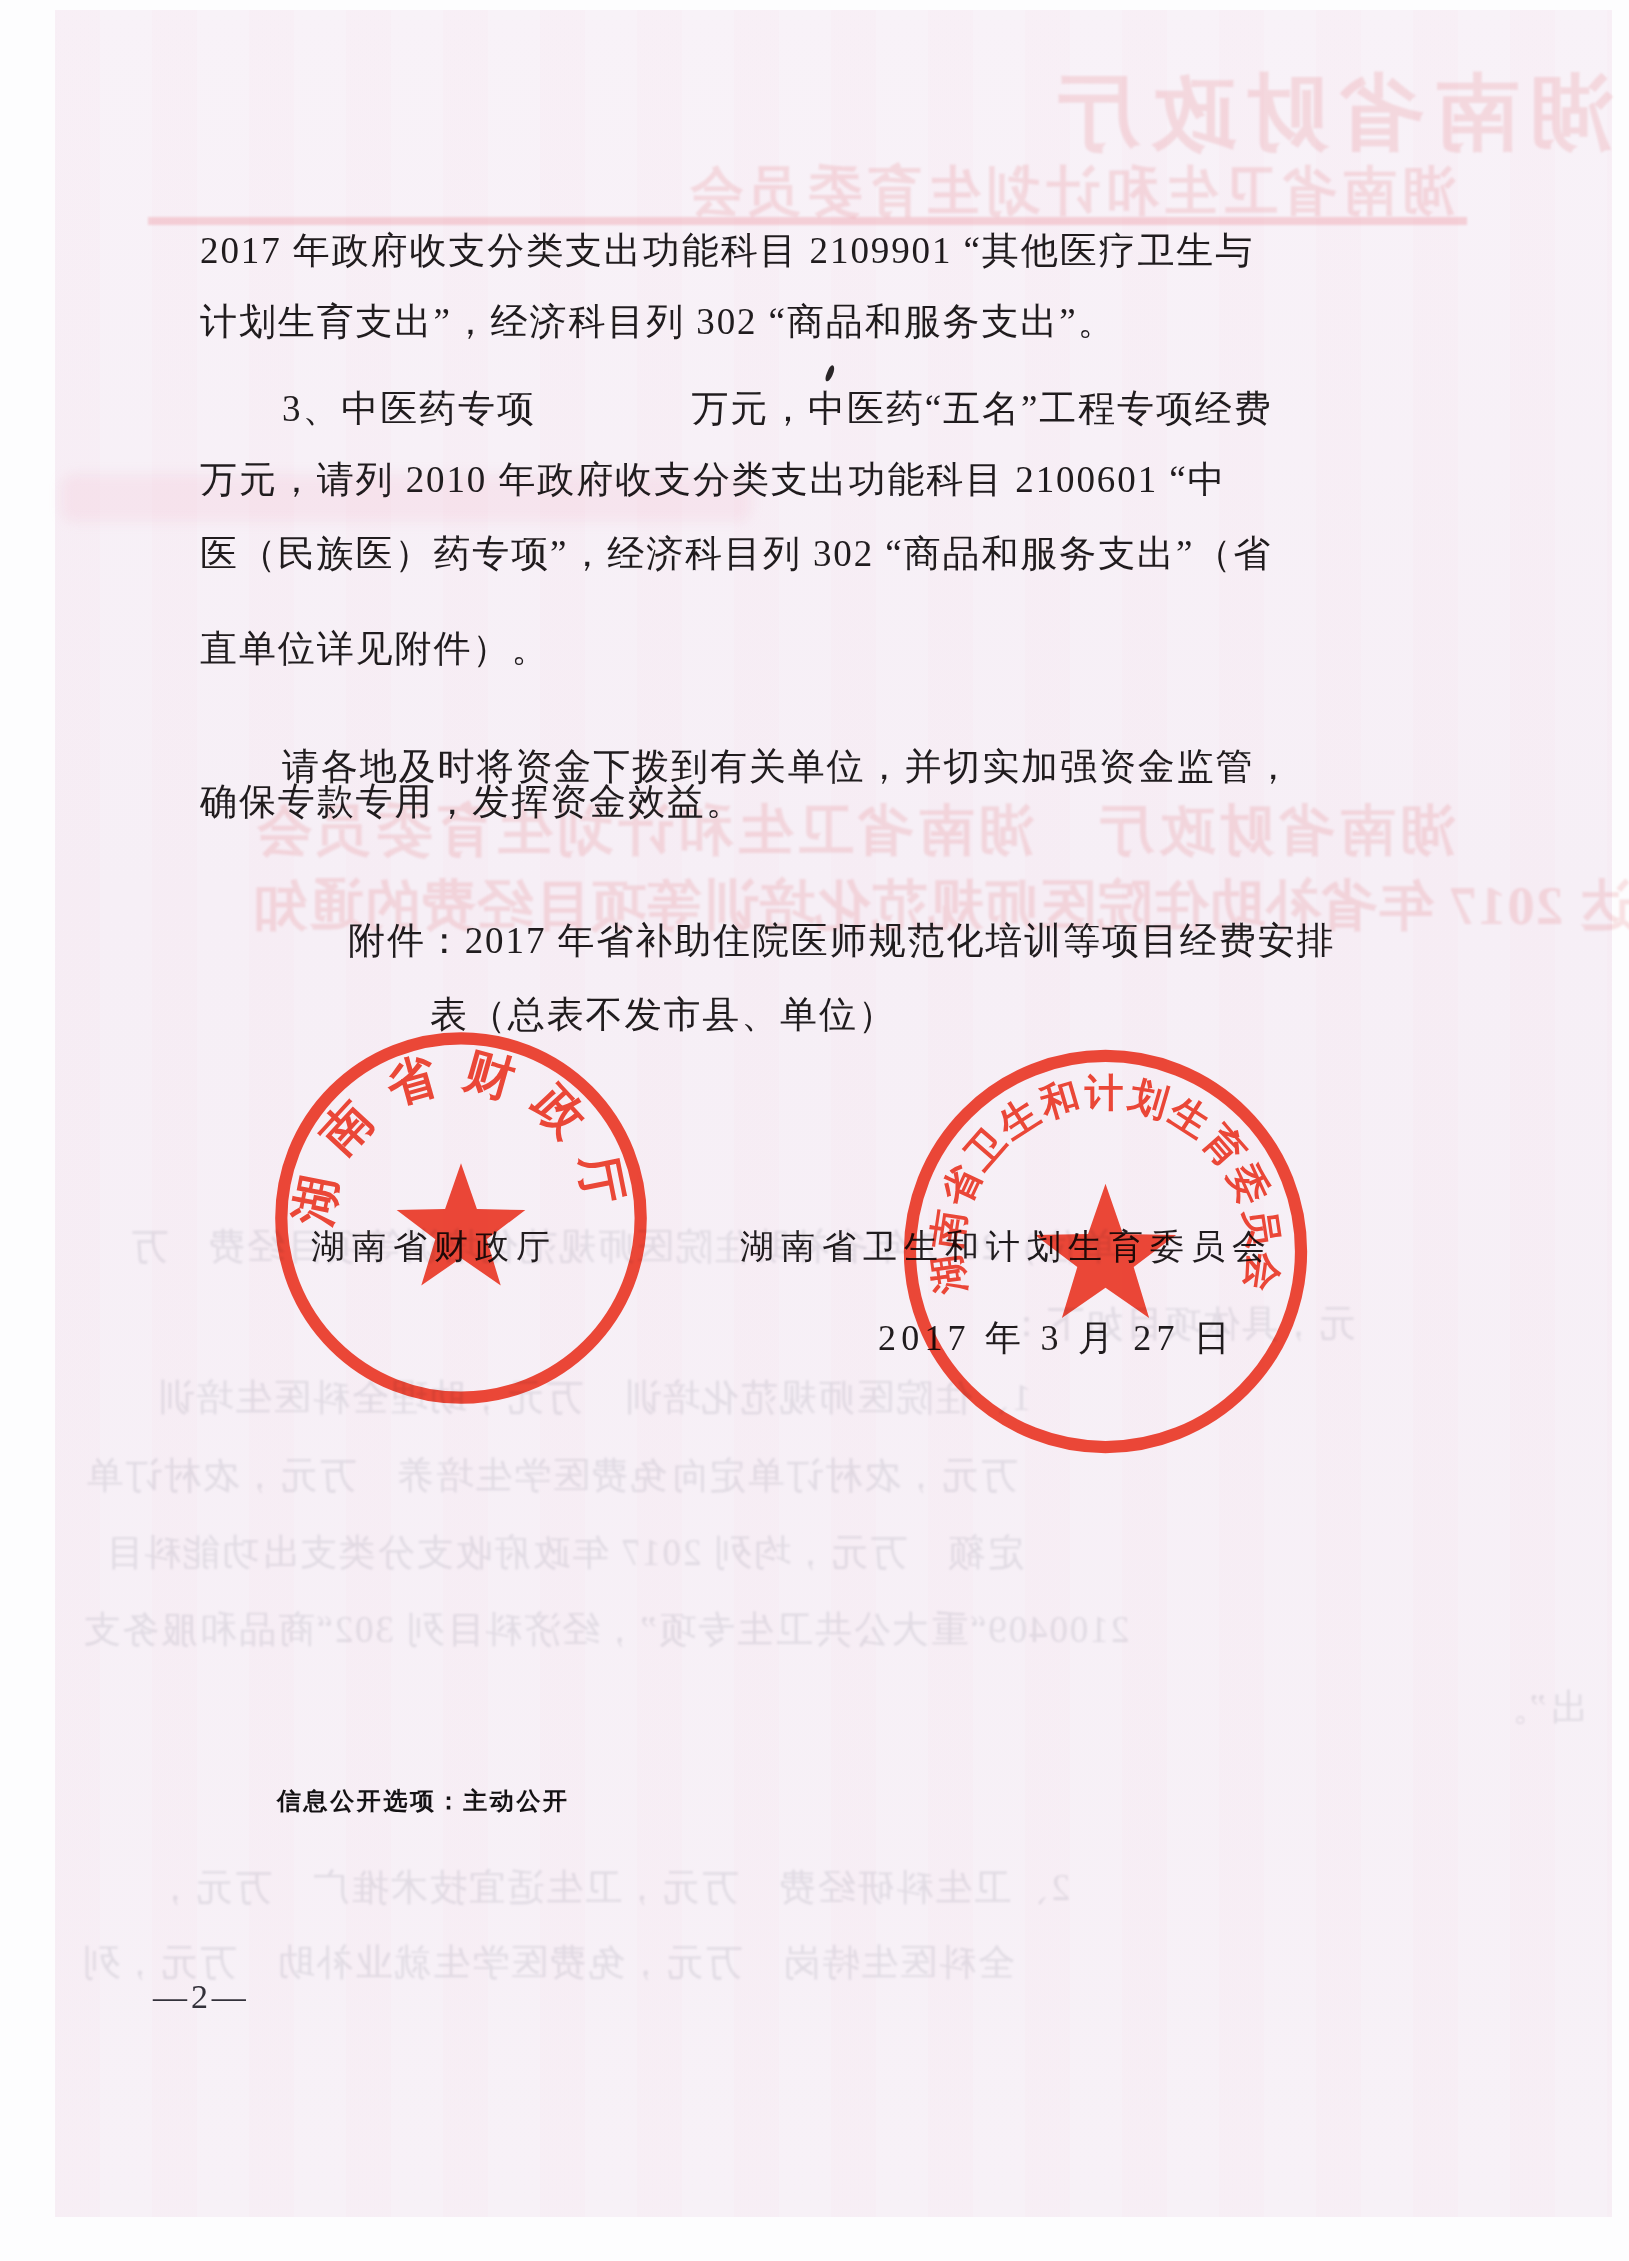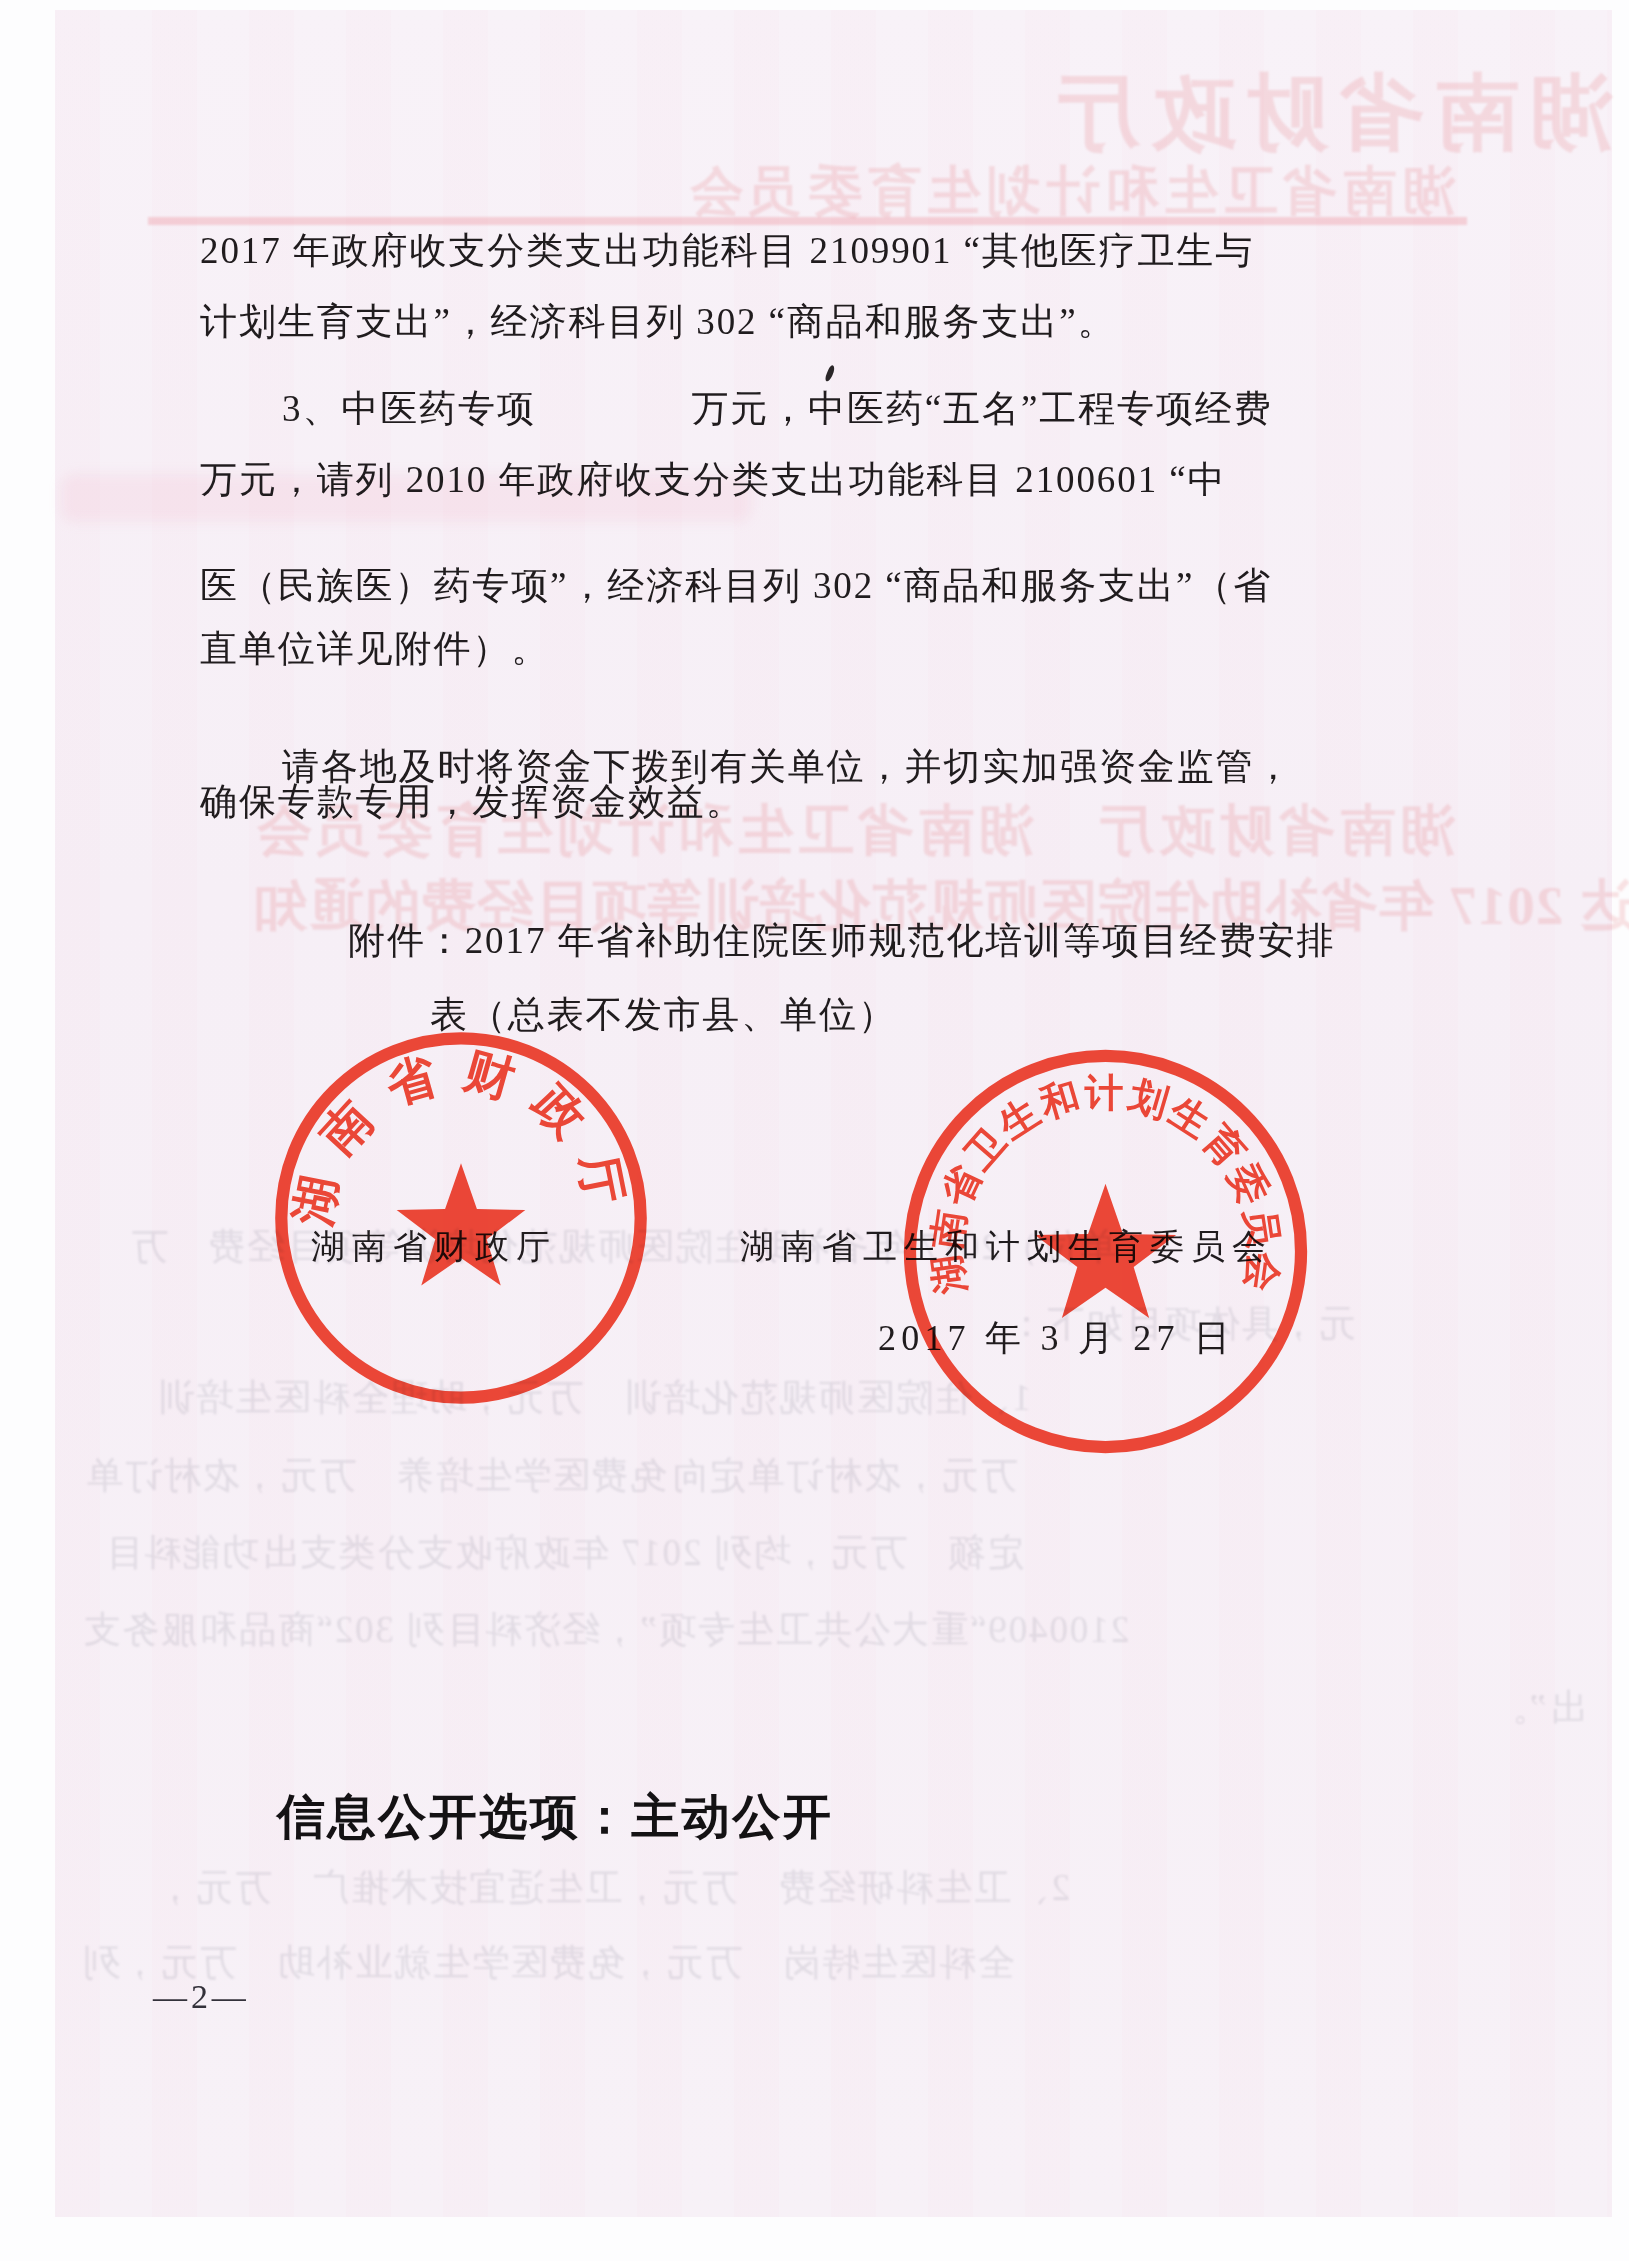--- a/index.html
+++ b/index.html
@@ -12,21 +12,21 @@
   
   .bleed{position:absolute;transform:scaleX(-1);white-space:nowrap;pointer-events:none;}
   .bleed.red{color:rgba(225,80,90,0.16);filter:blur(1.3px);font-weight:bold;}
   .bleed.gray{color:rgba(90,90,110,0.14);filter:blur(1px);font-size:37px;letter-spacing:1.9px;}
   .bleed-rule{position:absolute;background:rgba(235,120,130,0.28);filter:blur(1.3px);}
   .bleed-band{position:absolute;background:rgba(243,170,190,0.16);filter:blur(5.8px);border-radius:13px;}
   
   .tline{position:absolute;white-space:nowrap;color:#201c1e;font-size:37px;letter-spacing:1.9px;}
   .sig{position:absolute;white-space:nowrap;color:#201c1e;font-size:34px;letter-spacing:7px;}
   .date-line{position:absolute;white-space:nowrap;color:#201c1e;font-size:36px;letter-spacing:5.2px;}
-  .info-line{position:absolute;white-space:nowrap;color:#141214;font-size:48px;font-weight:bold;
+  .info-line{position:absolute;white-space:nowrap;color:#141214;font-size:24px;font-weight:bold;
              letter-spacing:2.6px;font-family:"Liberation Sans","DejaVu Sans",sans-serif;}
   .pagenum{position:absolute;color:#33313a;font-size:34px;letter-spacing:3.9px;}
   .ink-speck{position:absolute;width:6.4px;height:17px;background:#2a2628;border-radius:40% 60% 50% 50%;
              transform:rotate(24deg);}
   
   .seal{position:absolute;mix-blend-mode:multiply;opacity:0.92;}
   .seal-ring{fill:none;stroke:#f23b28;stroke-width:19px;}
   .seal-star{fill:#f23b28;}
   .seal-text{fill:#f23b28;font-weight:bold;font-family:"Liberation Serif","DejaVu Serif",serif;}
   .seal-text-l{font-size:76px;letter-spacing:34px;}
@@ -52,21 +52,21 @@
   <div class="bleed gray" style="left:103px;top:1528px;">定额　万元，均列 2017 年政府收支分类支出功能科目</div>
   <div class="bleed gray" style="left:81px;top:1605px;">2100409“重大公共卫生专项”，经济科目列 302“商品和服务支</div>
   <div class="bleed gray" style="left:1489px;top:1683px;">出”。</div>
   <div class="bleed gray" style="left:155px;top:1863px;">2、卫生科研经费　万元，卫生适宜技术推广　万元，</div>
   <div class="bleed gray" style="left:81px;top:1938px;">全科医生特岗　万元，免费医学生就业补助　万元，列</div>
 
   <div class="tline" style="left:200px;top:226px;">2017 年政府收支分类支出功能科目 2109901 “其他医疗卫生与</div>
   <div class="tline" style="left:200px;top:297px;">计划生育支出”，经济科目列 302 “商品和服务支出”。</div>
   <div class="tline" style="left:282px;top:384px;">3、中医药专项　　　　万元，中医药“五名”工程专项经费</div>
   <div class="tline" style="left:200px;top:455px;">万元，请列 2010 年政府收支分类支出功能科目 2100601 “中</div>
-  <div class="tline" style="left:200px;top:529px;margin-top:32px;">医（民族医）药专项”，经济科目列 302 “商品和服务支出”（省</div>
+  <div class="tline" style="left:200px;top:529px;">医（民族医）药专项”，经济科目列 302 “商品和服务支出”（省</div>
   <div class="tline" style="left:200px;top:624px;">直单位详见附件）。</div>
   <div class="tline" style="left:282px;top:703px;margin-top:39px;">请各地及时将资金下拨到有关单位，并切实加强资金监管，</div>
   <div class="tline" style="left:200px;top:777px;">确保专款专用，发挥资金效益。</div>
   <div class="tline" style="left:348px;top:916px;">附件：2017 年省补助住院医师规范化培训等项目经费安排</div>
   <div class="tline" style="left:430px;top:990px;">表（总表不发市县、单位）</div>
 
   <div class="ink-speck" style="left:827px;top:365px;"></div>
 
   <div class="sig" style="left:311px;top:1224px;">湖南省财政厅</div>
   <div class="sig" style="left:740px;top:1224px;">湖南省卫生和计划生育委员会</div>

